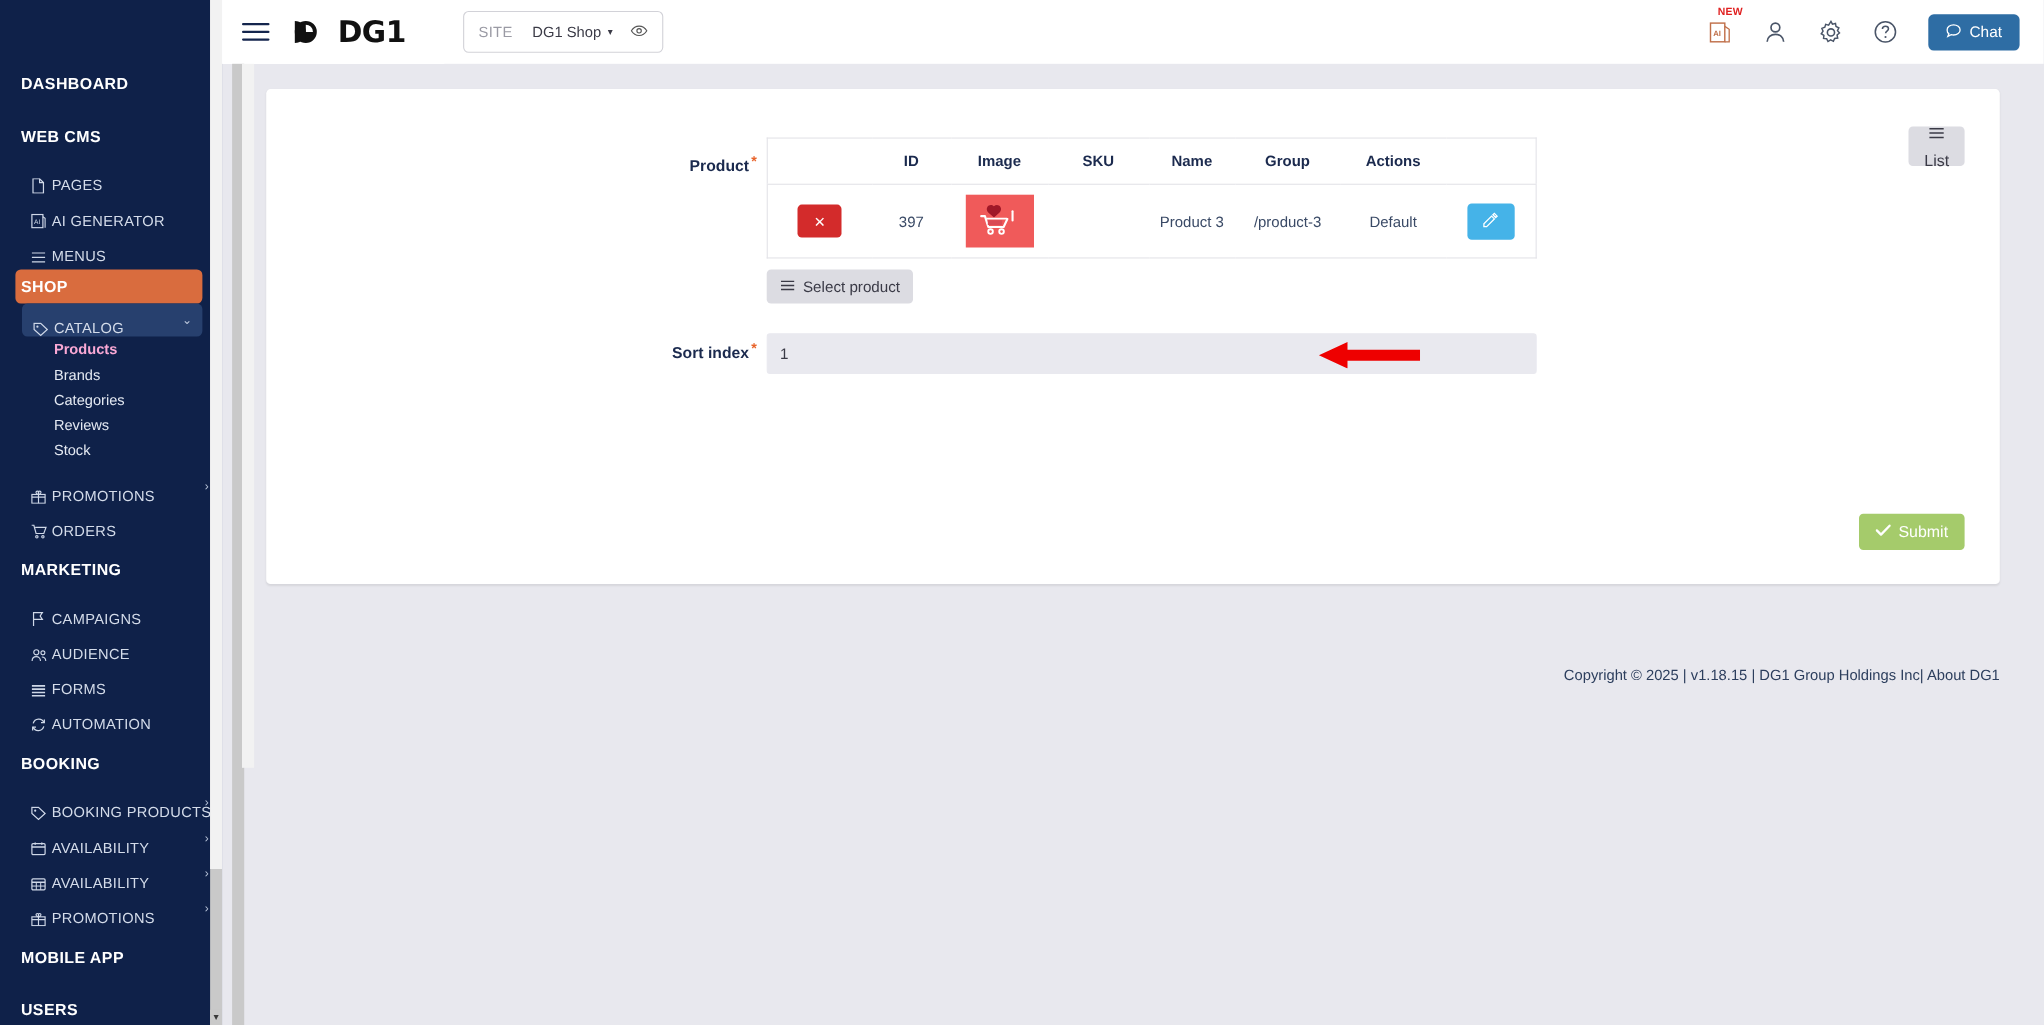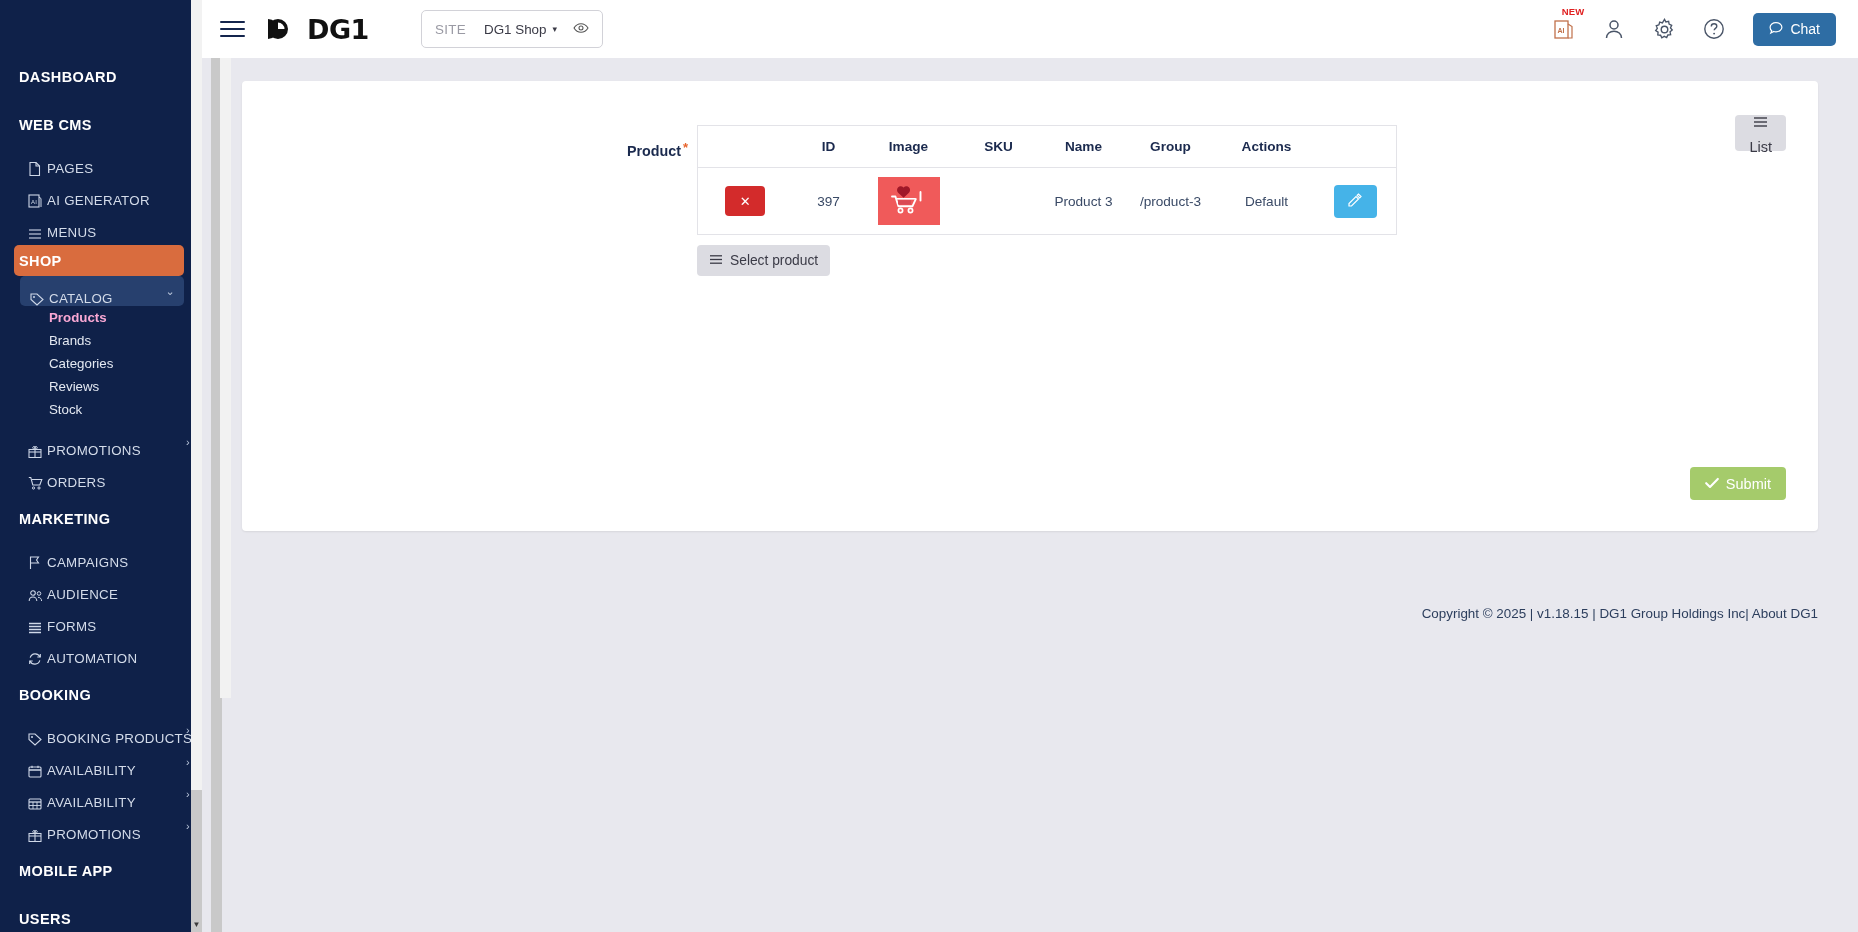--- a/index.html
+++ b/index.html
@@ -666,20 +666,31 @@
                       <line x1="1" y1="5.5" x2="13" y2="5.5"></line>
                       <line x1="1" y1="9.2" x2="13" y2="9.2"></line>
                     </g>
                   </svg>
               </span>
               <span>Select product</span>
             </button>
           </div>
         </div>
 
+        <div class="form-row" style="margin-top:27px;">
+          <div class="form-lbl" style="padding-top:10px;">
+            <span>Sort index</span><span class="req">*</span>
+          </div>
+          <div style="position:relative;">
+            <input class="sort-input" value="1" style="">
+            <svg class="arrow-ann" width="92" height="24" viewBox="0 0 92 24">
+              <path d="M0 12L26 0v7h66v10H26v7z" fill="#ee0000"></path>
+            </svg>
+          </div>
+        </div>
 
         <button class="submit-btn">
           <span>
             <svg width="14" height="12" viewBox="0 0 14 12">
                 <path d="M1.2 6.2l3.8 3.8L12.8 1.9" fill="none" stroke="#fff" stroke-width="2.1" stroke-linecap="round" stroke-linejoin="round"></path>
               </svg>
           </span>
           <span>Submit</span>
         </button>
       </section>

